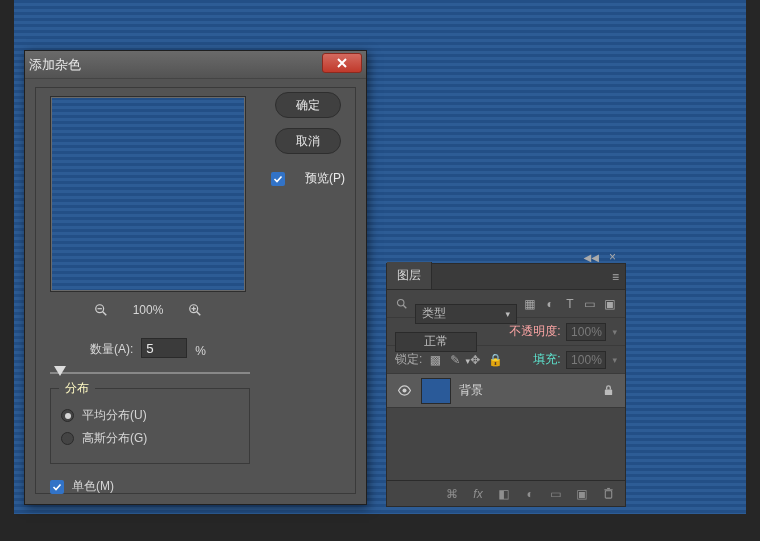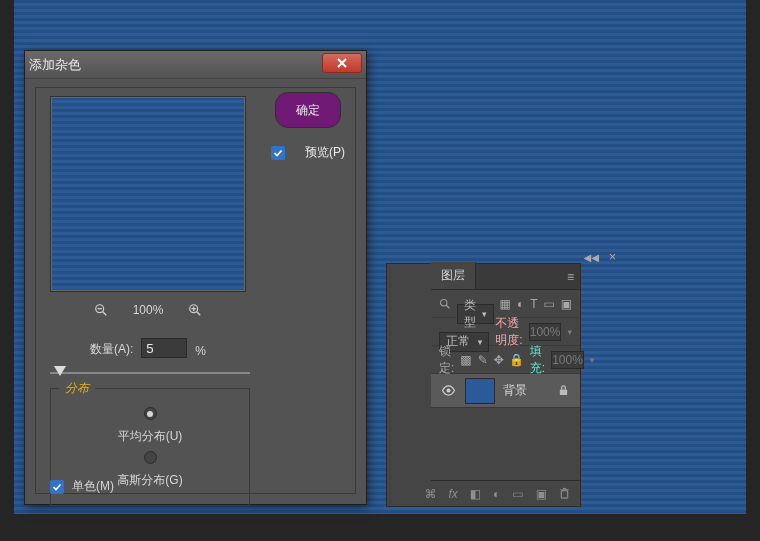--- a/index.html
+++ b/index.html
@@ -71,24 +71,24 @@
     position: absolute; left: 14px; top: 214px; width: 196px;
     display: flex; justify-content: center; align-items: center; gap: 24px;
     color: #d6d6d6;
   }
   .zoom-row .zicon { width:16px; height:16px; display:flex; align-items:center; justify-content:center; }
   .right-col {
     position: absolute; right: 6px; top: 4px; width: 82px;
     display: flex; flex-direction: column; gap: 10px; align-items: center;
   }
   .pill-btn {
-    width: 66px; height: 36px;
+    width: 66px; height: 26px;
     border: 1px solid #2e2e2e;
     border-radius: 13px;
-    background: #701a75;
+    background: #404040;
     color: #e8e8e8;
     display: flex; align-items: center; justify-content: center;
     font-size: 12px;
     text-align: right;
   }
   .checkbox-row {
     display: flex; align-items: center; gap: 20px;
     margin-top: 6px;
     color: #eaeaea;
   }
@@ -117,23 +117,23 @@
     width:0; height:0;
     border-left:6px solid transparent; border-right:6px solid transparent;
     border-top:10px solid #dcdcdc;
   }
   .fieldset {
     position: absolute; top: 300px; left: 14px; width: 200px;
     border: 1px solid #3a3a3a; padding: 12px 10px 10px 10px;
   }
   .fieldset-legend {
     position: absolute; top: -9px; left: 8px; padding: 0 6px;
-    background: #535353; color: #eab308; font-style: italic;
-  }
-  .radio-row { display:flex; align-items:center; gap:8px; margin: 6px 0; flex-direction: column; }
+    background: #535353; color: #fef9c3;
+  }
+  .radio-row { display:flex; align-items:center; gap:8px; margin: 6px 0; }
   .radio {
     width:13px; height:13px; border-radius:50%;
     border:1px solid #2a2a2a; background:#444;
     display:flex; align-items:center; justify-content:center;
   }
   .radio.selected::after {
     content:""; width:6px; height:6px; border-radius:50%; background:#d6d6d6;
   }
   .mono-row {
     position: absolute; top: 390px; left: 14px;
@@ -145,24 +145,24 @@
     position: absolute; left: 386px; top: 251px;
     width: 240px;
   }
   .panel-topbar {
     height: 12px;
     display:flex; justify-content:flex-end; align-items:center; gap:10px;
     padding-right: 10px;
     color:#aaa;
   }
   .panel {
-    width: 195px; height: 244px;
+    width: 240px; height: 244px;
     background: #454545;
     border: 1px solid #2b2b2b;
-    display:flex; flex-direction:column;padding-left:44px;
+    display:flex; flex-direction:column;
   }
   .panel-tabs {
     height: 26px; display:flex; align-items:flex-end;
     border-bottom: 1px solid #2b2b2b;
     background:#3a3a3a;
     position: relative;
   }
   .panel-tab {
     padding: 5px 10px; background:#454545; color:#d6d6d6;
     border-right: 1px solid #2b2b2b;
@@ -251,20 +251,21 @@
             <circle cx="6.5" cy="6.5" r="4.5" stroke="#cfcfcf" stroke-width="1.4" fill="none"></circle>
             <line x1="10" y1="10" x2="14" y2="14" stroke="#cfcfcf" stroke-width="1.6"></line>
             <line x1="4" y1="6.5" x2="9" y2="6.5" stroke="#cfcfcf" stroke-width="1.4"></line>
             <line x1="6.5" y1="4" x2="6.5" y2="9" stroke="#cfcfcf" stroke-width="1.4"></line>
           </svg>
       </span>
     </div>
 
     <div class="right-col">
       <div class="pill-btn">确定</div>
+      <div class="pill-btn">取消</div>
       <div class="checkbox-row">
         <span class="chk">
           <svg viewBox="0 0 10 10" width="10" height="10">
               <path d="M1.5 5 L4 7.5 L8.5 2.5" stroke="#fff" stroke-width="1.6" fill="none"></path>
             </svg>
         </span>
         <span>预览(P)</span>
       </div>
     </div>
 
@@ -325,21 +326,21 @@
         <span style="margin-left:auto;font-size:9px;">▾</span>
       </div>
       <span class="mini-icon">▦</span>
       <span class="mini-icon">◐</span>
       <span class="mini-icon">T</span>
       <span class="mini-icon">▭</span>
       <span class="mini-icon">▣</span>
     </div>
 
     <div class="panel-row">
-      <div class="dropdown" style="width:82px;">
+      <div class="dropdown" style="width:82px;flex-direction:column;">
         <span>正常</span>
         <span style="margin-left:auto;font-size:9px;">▾</span>
       </div>
       <span style="margin-left:auto;color:#fca5a5;">不透明度:</span>
       <div class="opacity-box">100%</div>
       <span style="font-size:9px;color:#7a7a7a;">▾</span>
     </div>
 
     <div class="panel-row">
       <span>锁定:</span>

